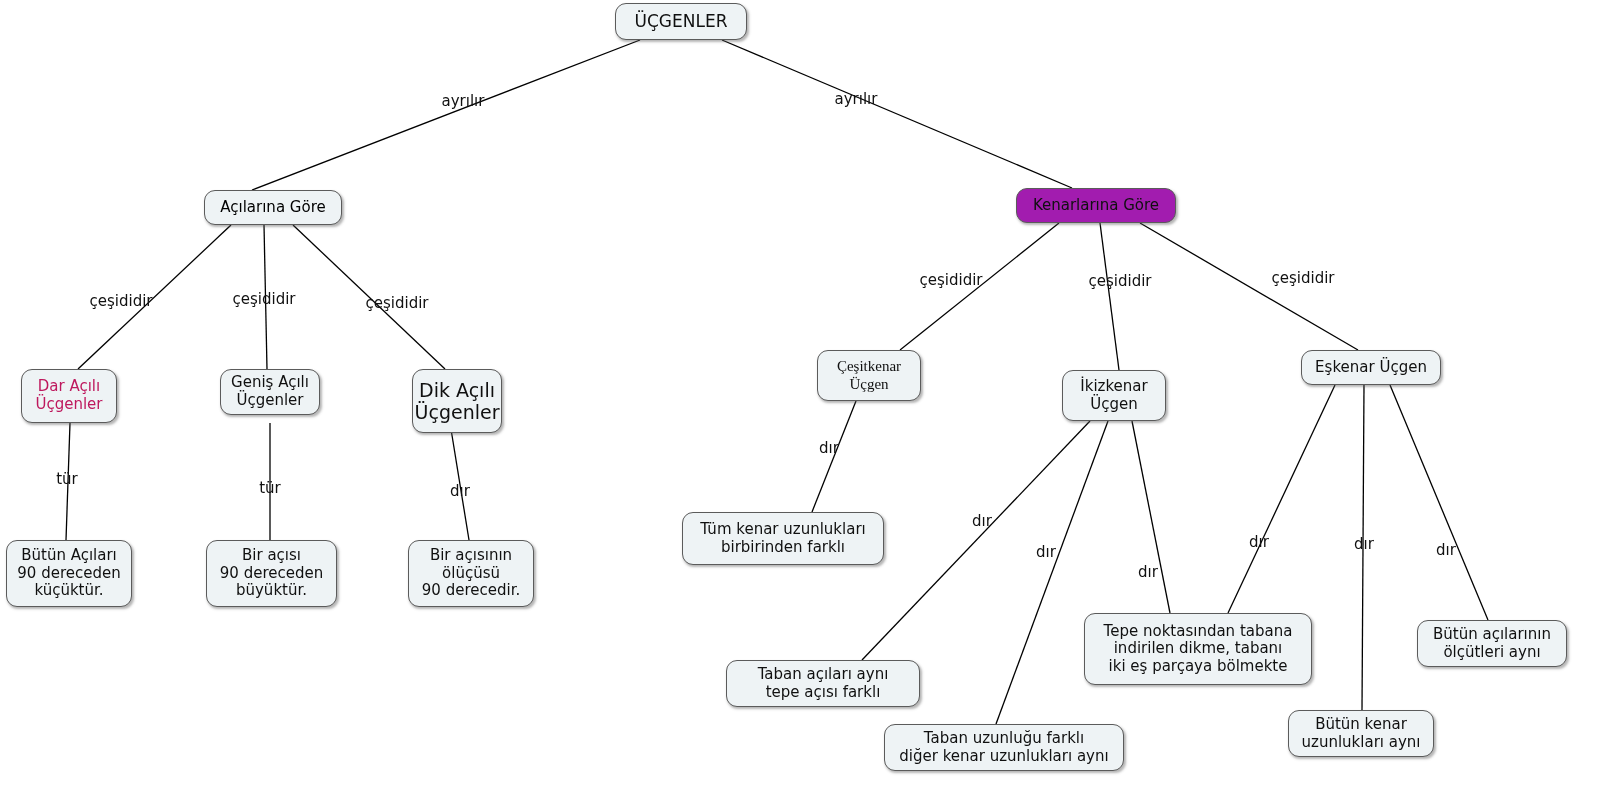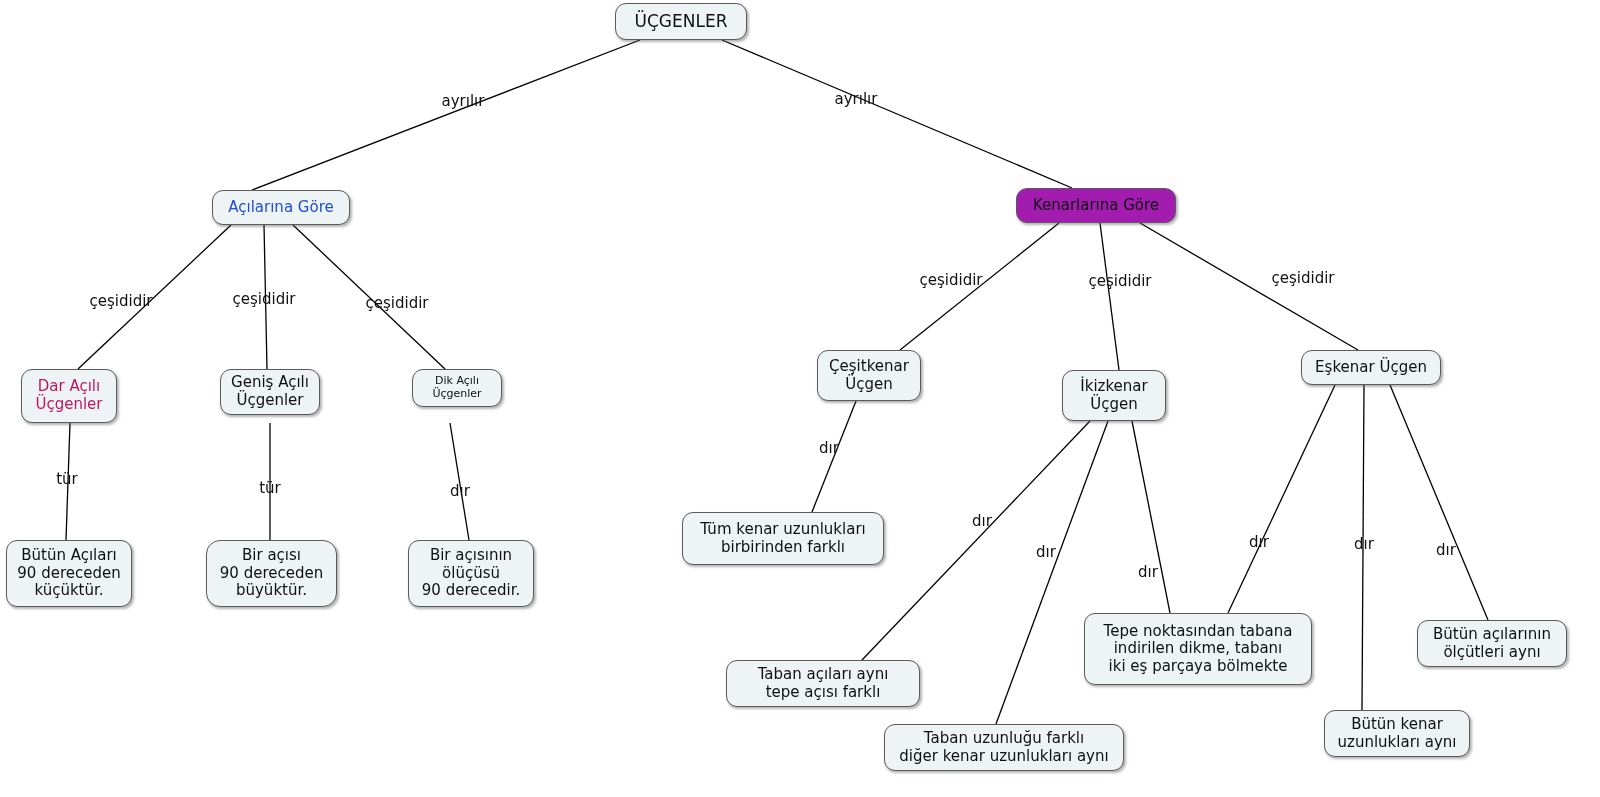--- a/index.html
+++ b/index.html
@@ -77,52 +77,52 @@
       <line x1="856" y1="401" x2="812" y2="512" stroke="#000000" stroke-width="1.3"></line>
       <line x1="1090" y1="421" x2="862" y2="660" stroke="#000000" stroke-width="1.3"></line>
       <line x1="1108" y1="421" x2="996" y2="724" stroke="#000000" stroke-width="1.3"></line>
       <line x1="1132" y1="421" x2="1170" y2="613" stroke="#000000" stroke-width="1.3"></line>
       <line x1="1335" y1="385" x2="1228" y2="613" stroke="#000000" stroke-width="1.3"></line>
       <line x1="1364" y1="385" x2="1362" y2="710" stroke="#000000" stroke-width="1.3"></line>
       <line x1="1390" y1="385" x2="1488" y2="620" stroke="#000000" stroke-width="1.3"></line>
     </svg>
   <div id="nodes-layer">
       <div class="node" style="left: 615px; top: 3px; width: 132px; height: 37px; font-size: 17px; background: rgb(238, 243, 245); border-color: rgb(91, 91, 91); color: rgb(16, 16, 16);"><span class="node-label">ÜÇGENLER</span></div>
-      <div class="node" style="left: 212px; top: 190px; width: 138px; height: 35px; font-size: 15px; background: rgb(238, 243, 245); border-color: rgb(91, 91, 91); color: #1d4ed8;"><span class="node-label">Açılarına Göre</span></div>
+      <div class="node" style="left: 204px; top: 190px; width: 138px; height: 35px; font-size: 15px; background: rgb(238, 243, 245); border-color: rgb(91, 91, 91); color: #000000;"><span class="node-label">Açılarına Göre</span></div>
       <div class="node" style="left: 1016px; top: 188px; width: 160px; height: 35px; font-size: 15px; background: #a21caf; border-color: rgb(91, 91, 91); color: rgb(16, 16, 16);"><span class="node-label">Kenarlarına Göre</span></div>
       <div class="node" style="left: 21px; top: 369px; width: 96px; height: 54px; font-size: 15px; background: rgb(238, 243, 245); border-color: rgb(91, 91, 91); color: #be185d;"><span class="node-label">Dar Açılı
 Üçgenler</span></div>
       <div class="node" style="left: 220px; top: 369px; width: 100px; height: 46px; font-size: 15px; background: rgb(238, 243, 245); border-color: rgb(91, 91, 91); color: rgb(16, 16, 16);"><span class="node-label">Geniş Açılı
 Üçgenler</span></div>
-      <div class="node" style="left: 412px; top: 369px; width: 90px; height: 38px; font-size: 11px; background: rgb(238, 243, 245); border-color: rgb(91, 91, 91); color: rgb(16, 16, 16);"><span class="node-label">Dik Açılı
+      <div class="node" style="left: 412px; top: 369px; width: 90px; height: 64px; font-size: 19px; background: rgb(238, 243, 245); border-color: rgb(91, 91, 91); color: rgb(16, 16, 16);"><span class="node-label">Dik Açılı
 Üçgenler</span></div>
       <div class="node" style="left: 6px; top: 540px; width: 126px; height: 67px; font-size: 15px; background: rgb(238, 243, 245); border-color: rgb(91, 91, 91); color: rgb(16, 16, 16);"><span class="node-label">Bütün Açıları
 90 dereceden
 küçüktür.</span></div>
-      <div class="node" style="left: 206px; top: 540px; width: 131px; height: 67px; font-size: 15px; background: rgb(238, 243, 245); border-color: rgb(91, 91, 91); color: rgb(16, 16, 16); border-radius: 14px;"><span class="node-label">Bir açısı
+      <div class="node" style="left: 206px; top: 540px; width: 131px; height: 67px; font-size: 15px; background: rgb(238, 243, 245); border-color: rgb(91, 91, 91); color: rgb(16, 16, 16);"><span class="node-label">Bir açısı
 90 dereceden
 büyüktür.</span></div>
       <div class="node" style="left: 408px; top: 540px; width: 126px; height: 67px; font-size: 15px; background: rgb(238, 243, 245); border-color: rgb(91, 91, 91); color: rgb(16, 16, 16);"><span class="node-label">Bir açısının
 ölüçüsü
 90 derecedir.</span></div>
-      <div class="node" style="left: 817px; top: 350px; width: 104px; height: 51px; font-size: 15px; background: rgb(238, 243, 245); border-color: rgb(91, 91, 91); color: rgb(16, 16, 16);"><span class="node-label">Çeşitkenar
+      <div class="node" style="left: 817px; top: 350px; width: 104px; height: 51px; font-size: 15px; background: rgb(238, 243, 245); border-color: rgb(91, 91, 91); color: rgb(16, 16, 16); font-family: Liberation Serif, serif;"><span class="node-label">Çeşitkenar
 Üçgen</span></div>
       <div class="node" style="left: 1062px; top: 370px; width: 104px; height: 51px; font-size: 15px; background: rgb(238, 243, 245); border-color: rgb(91, 91, 91); color: rgb(16, 16, 16);"><span class="node-label">İkizkenar
 Üçgen</span></div>
       <div class="node" style="left: 1301px; top: 350px; width: 140px; height: 35px; font-size: 15px; background: rgb(238, 243, 245); border-color: rgb(91, 91, 91); color: rgb(16, 16, 16);"><span class="node-label">Eşkenar Üçgen</span></div>
       <div class="node" style="left: 682px; top: 512px; width: 202px; height: 53px; font-size: 15px; background: rgb(238, 243, 245); border-color: rgb(91, 91, 91); color: rgb(16, 16, 16);"><span class="node-label">Tüm kenar uzunlukları
 birbirinden farklı</span></div>
       <div class="node" style="left: 726px; top: 660px; width: 194px; height: 47px; font-size: 15px; background: rgb(238, 243, 245); border-color: rgb(91, 91, 91); color: rgb(16, 16, 16);"><span class="node-label">Taban açıları aynı
 tepe açısı farklı</span></div>
       <div class="node" style="left: 884px; top: 724px; width: 240px; height: 47px; font-size: 15px; background: rgb(238, 243, 245); border-color: rgb(91, 91, 91); color: rgb(16, 16, 16);"><span class="node-label">Taban uzunluğu farklı
 diğer kenar uzunlukları aynı</span></div>
       <div class="node" style="left: 1084px; top: 613px; width: 228px; height: 72px; font-size: 15px; background: rgb(238, 243, 245); border-color: rgb(91, 91, 91); color: rgb(16, 16, 16);"><span class="node-label">Tepe noktasından tabana
 indirilen dikme, tabanı
 iki eş parçaya bölmekte</span></div>
-      <div class="node" style="left: 1288px; top: 710px; width: 146px; height: 47px; font-size: 15px; background: rgb(238, 243, 245); border-color: rgb(91, 91, 91); color: rgb(16, 16, 16); margin-left: 36px;"><span class="node-label">Bütün kenar
+      <div class="node" style="left: 1288px; top: 710px; width: 146px; height: 47px; font-size: 15px; background: rgb(238, 243, 245); border-color: rgb(91, 91, 91); color: rgb(16, 16, 16);"><span class="node-label">Bütün kenar
 uzunlukları aynı</span></div>
       <div class="node" style="left: 1417px; top: 620px; width: 150px; height: 47px; font-size: 15px; background: rgb(238, 243, 245); border-color: rgb(91, 91, 91); color: rgb(16, 16, 16);"><span class="node-label">Bütün açılarının
 ölçütleri aynı</span></div>
     </div>
   <div id="labels-layer">
       <div class="edge-label" style="left: 463px; top: 101px;">ayrılır</div>
       <div class="edge-label" style="left: 856px; top: 99px;">ayrılır</div>
       <div class="edge-label" style="left: 121px; top: 301px;">çeşididir</div>
       <div class="edge-label" style="left: 264px; top: 299px;">çeşididir</div>
       <div class="edge-label" style="left: 397px; top: 303px;">çeşididir</div>

